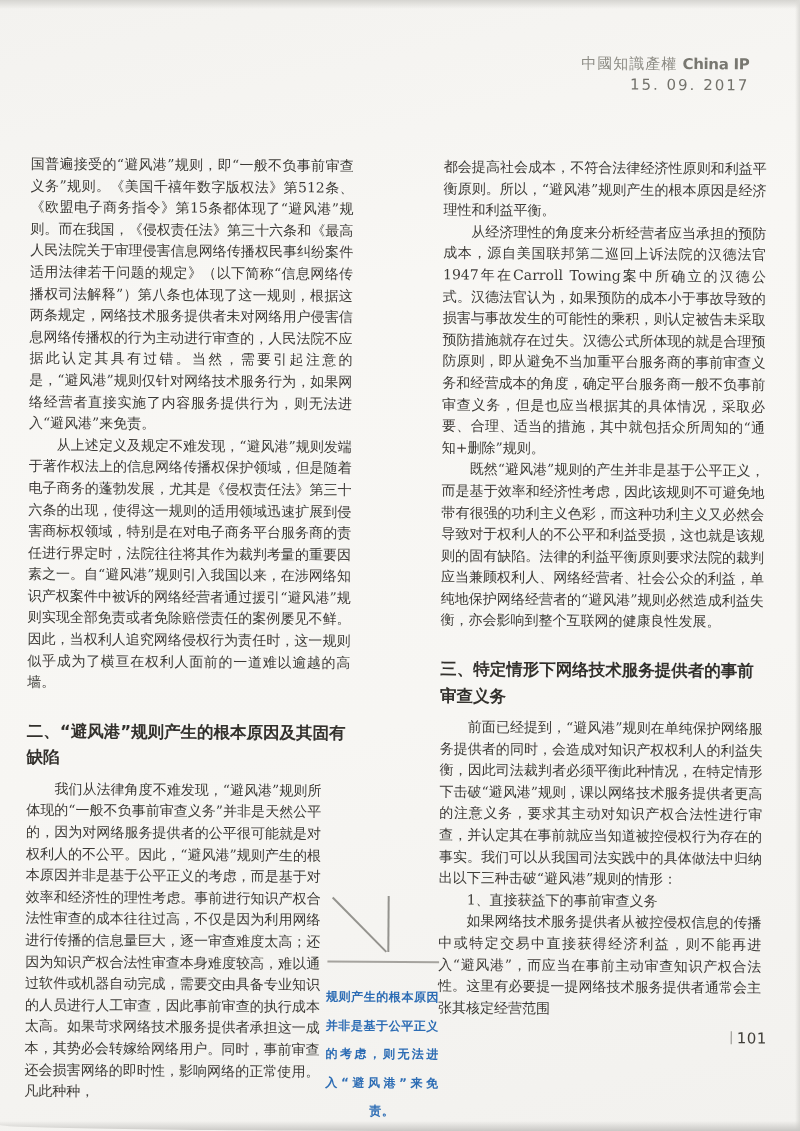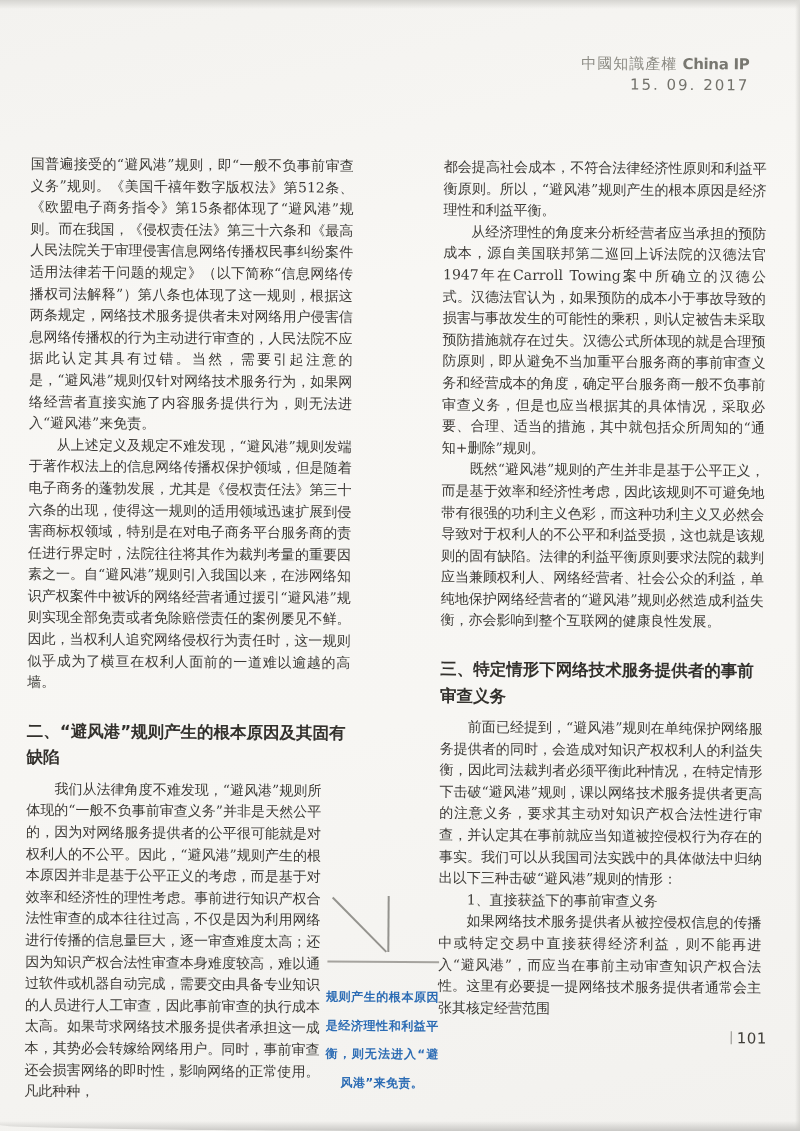--- a/index.html
+++ b/index.html
@@ -66,21 +66,21 @@
       <h2 class="section">二、“避风港”规则产生的根本原因及其固有缺陷</h2>
       <p class="narrow">我们从法律角度不难发现，“避风港”规则所体现的“一般不负事前审查义务”并非是天然公平的，因为对网络服务提供者的公平很可能就是对权利人的不公平。因此，“避风港”规则产生的根本原因并非是基于公平正义的考虑，而是基于对效率和经济性的理性考虑。事前进行知识产权合法性审查的成本往往过高，不仅是因为利用网络进行传播的信息量巨大，逐一审查难度太高；还因为知识产权合法性审查本身难度较高，难以通过软件或机器自动完成，需要交由具备专业知识的人员进行人工审查，因此事前审查的执行成本太高。如果苛求网络技术服务提供者承担这一成本，其势必会转嫁给网络用户。同时，事前审查还会损害网络的即时性，影响网络的正常使用。凡此种种，</p>
     </div>
 
     <svg class="pq-arrow" width="112" height="74" viewBox="0 0 112 74">
       <line x1="5" y1="5" x2="59" y2="59" stroke="#94938e" stroke-width="2"></line>
       <line x1="61" y1="3" x2="61" y2="59" stroke="#94938e" stroke-width="2"></line>
       <line x1="0" y1="69" x2="112" y2="69" stroke="#a5a39e" stroke-width="2"></line>
     </svg>
 
-    <blockquote class="pullquote" style="margin:0;">规则产生的根本原因是经济理性和利益平衡，则无法进入“避风港”来免责。</blockquote>
+    <blockquote class="pullquote" style="margin:0;">规则产生的根本原因并非是基于公平正义的考虑，则无法进入“避风港”来免责。</blockquote>
 
     <div class="col col-right">
       <p class="cont">都会提高社会成本，不符合法律经济性原则和利益平衡原则。所以，“避风港”规则产生的根本原因是经济理性和利益平衡。</p>
       <p>从经济理性的角度来分析经营者应当承担的预防成本，源自美国联邦第二巡回上诉法院的汉德法官1947年在Carroll Towing案中所确立的汉德公式。汉德法官认为，如果预防的成本小于事故导致的损害与事故发生的可能性的乘积，则认定被告未采取预防措施就存在过失。汉德公式所体现的就是合理预防原则，即从避免不当加重平台服务商的事前审查义务和经营成本的角度，确定平台服务商一般不负事前审查义务，但是也应当根据其的具体情况，采取必要、合理、适当的措施，其中就包括众所周知的“通知+删除”规则。</p>
       <p>既然“避风港”规则的产生并非是基于公平正义，而是基于效率和经济性考虑，因此该规则不可避免地带有很强的功利主义色彩，而这种功利主义又必然会导致对于权利人的不公平和利益受损，这也就是该规则的固有缺陷。法律的利益平衡原则要求法院的裁判应当兼顾权利人、网络经营者、社会公众的利益，单纯地保护网络经营者的“避风港”规则必然造成利益失衡，亦会影响到整个互联网的健康良性发展。</p>
       <h2 class="section">三、特定情形下网络技术服务提供者的事前审查义务</h2>
       <p>前面已经提到，“避风港”规则在单纯保护网络服务提供者的同时，会造成对知识产权权利人的利益失衡，因此司法裁判者必须平衡此种情况，在特定情形下击破“避风港”规则，课以网络技术服务提供者更高的注意义务，要求其主动对知识产权合法性进行审查，并认定其在事前就应当知道被控侵权行为存在的事实。我们可以从我国司法实践中的具体做法中归纳出以下三种击破“避风港”规则的情形：</p>
       <p>1、直接获益下的事前审查义务</p>
       <p>如果网络技术服务提供者从被控侵权信息的传播中或特定交易中直接获得经济利益，则不能再进入“避风港”，而应当在事前主动审查知识产权合法性。这里有必要提一提网络技术服务提供者通常会主张其核定经营范围</p>
     </div>

